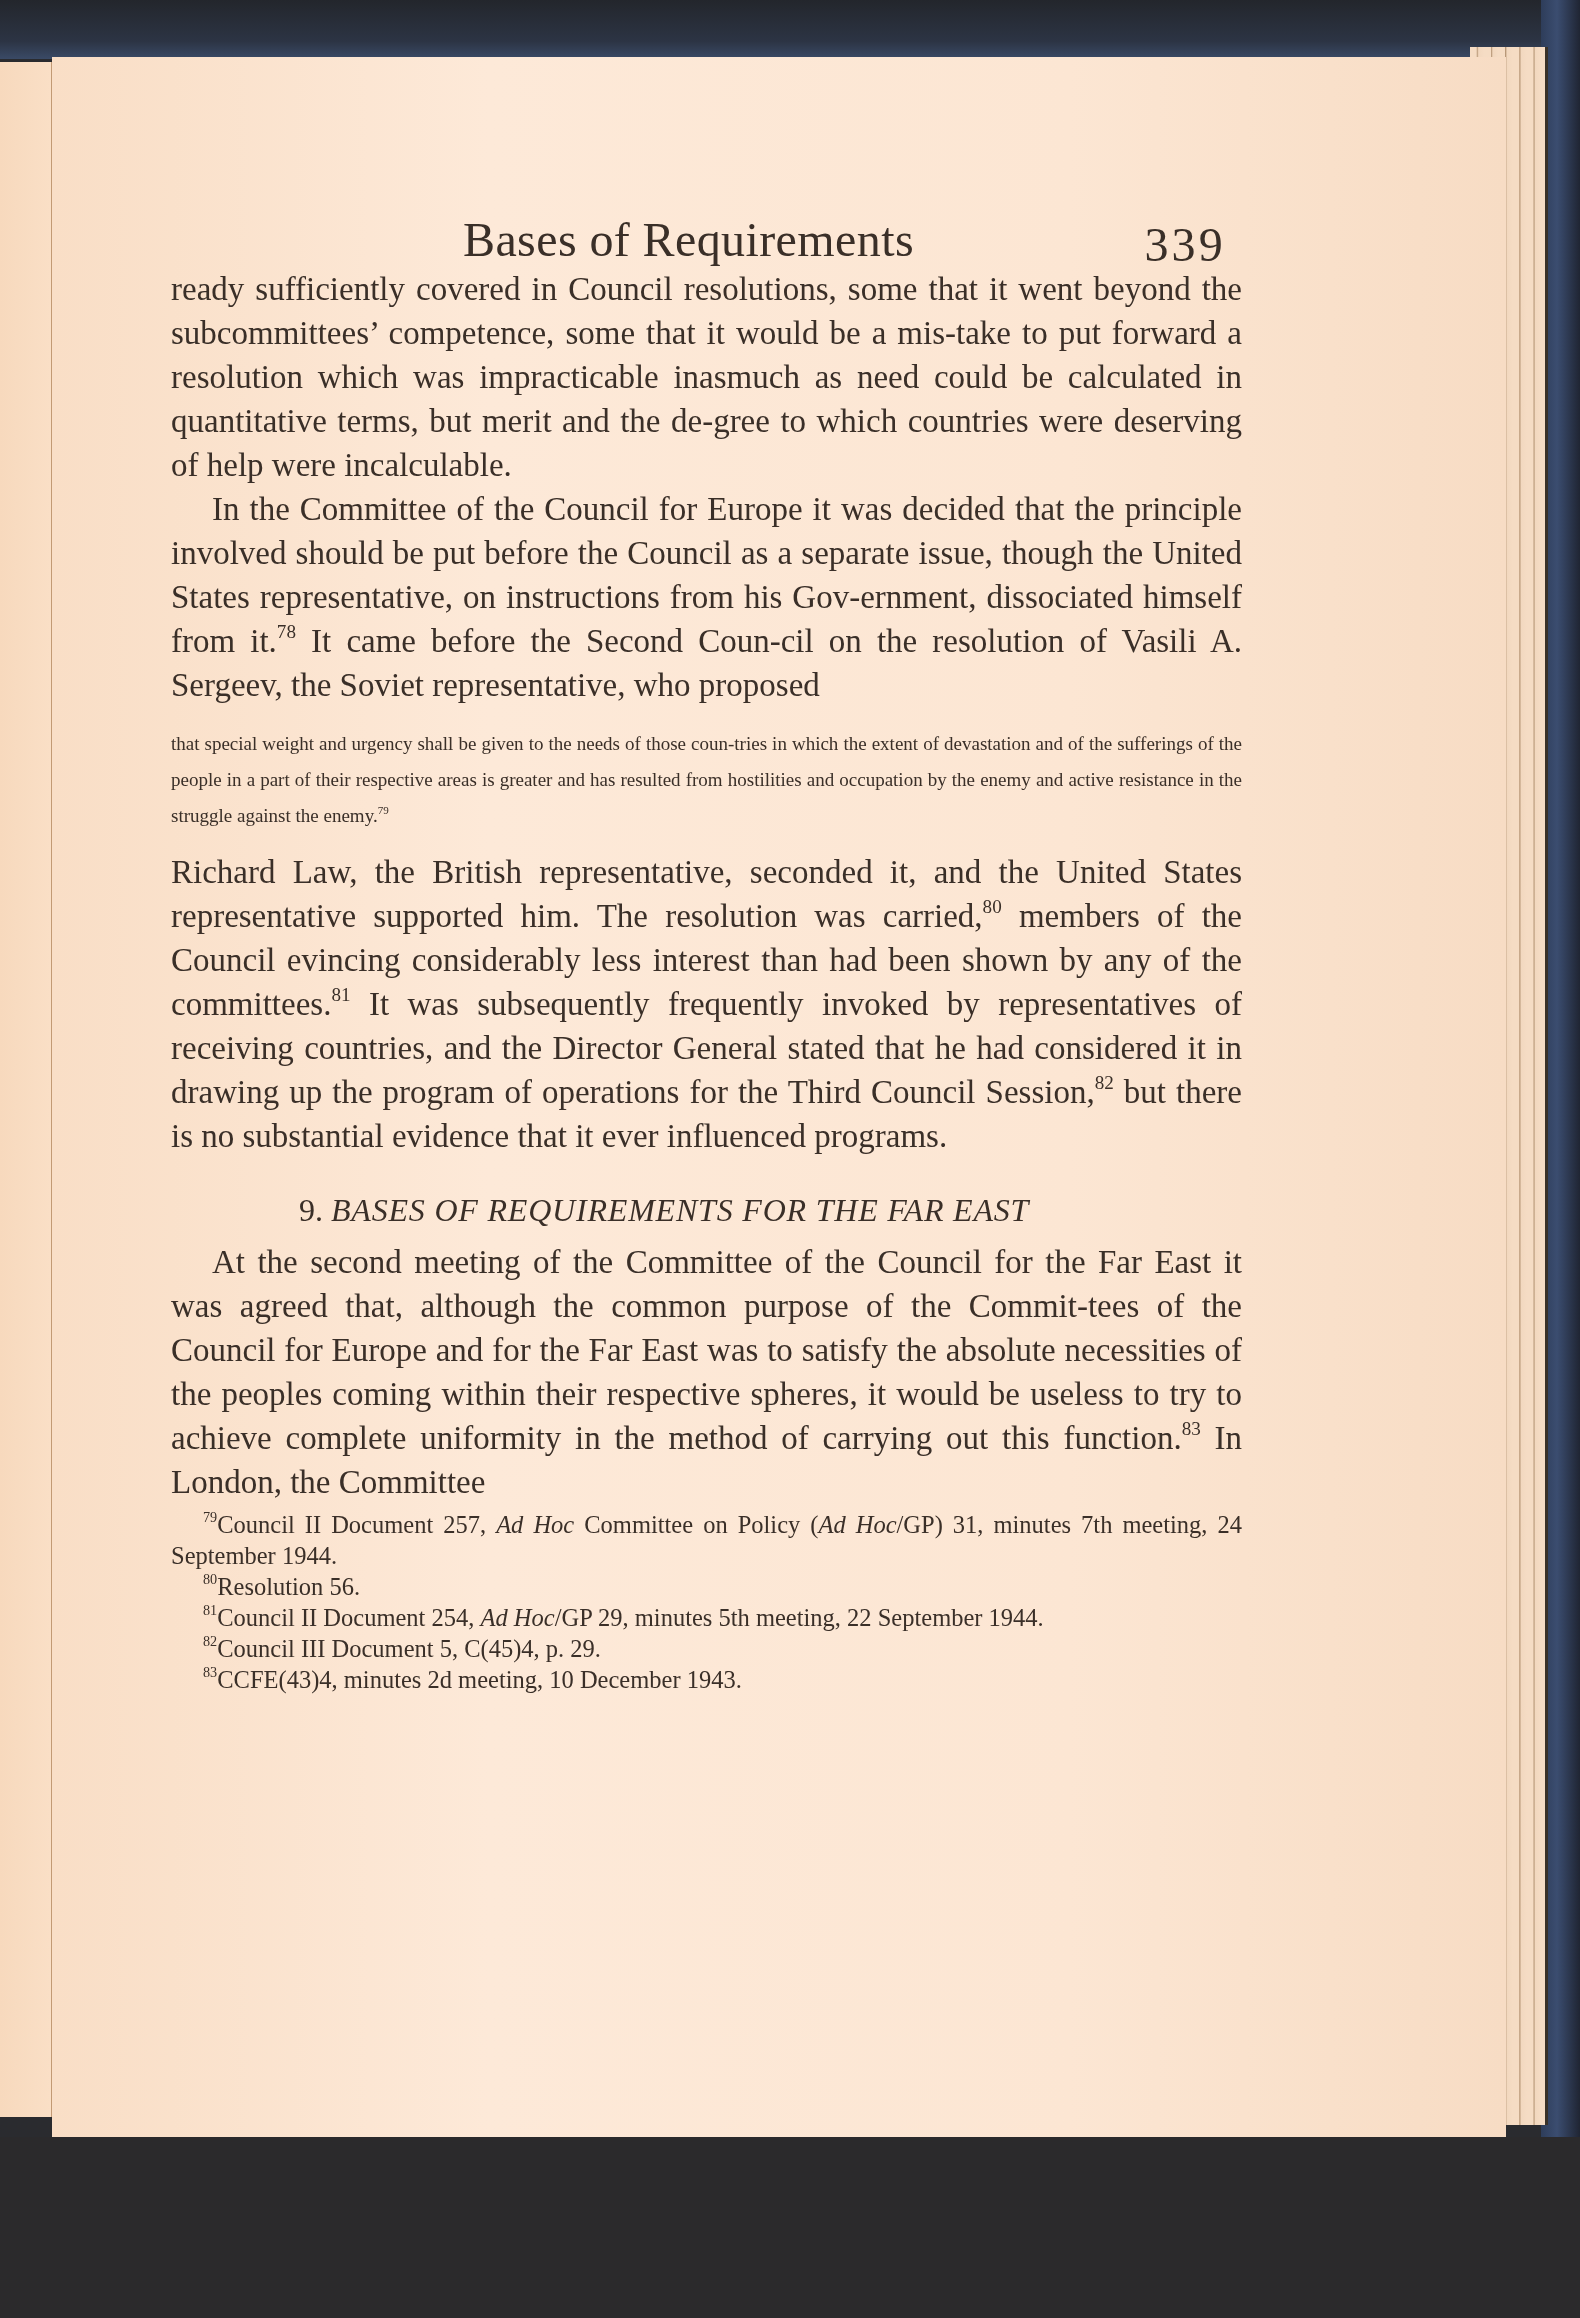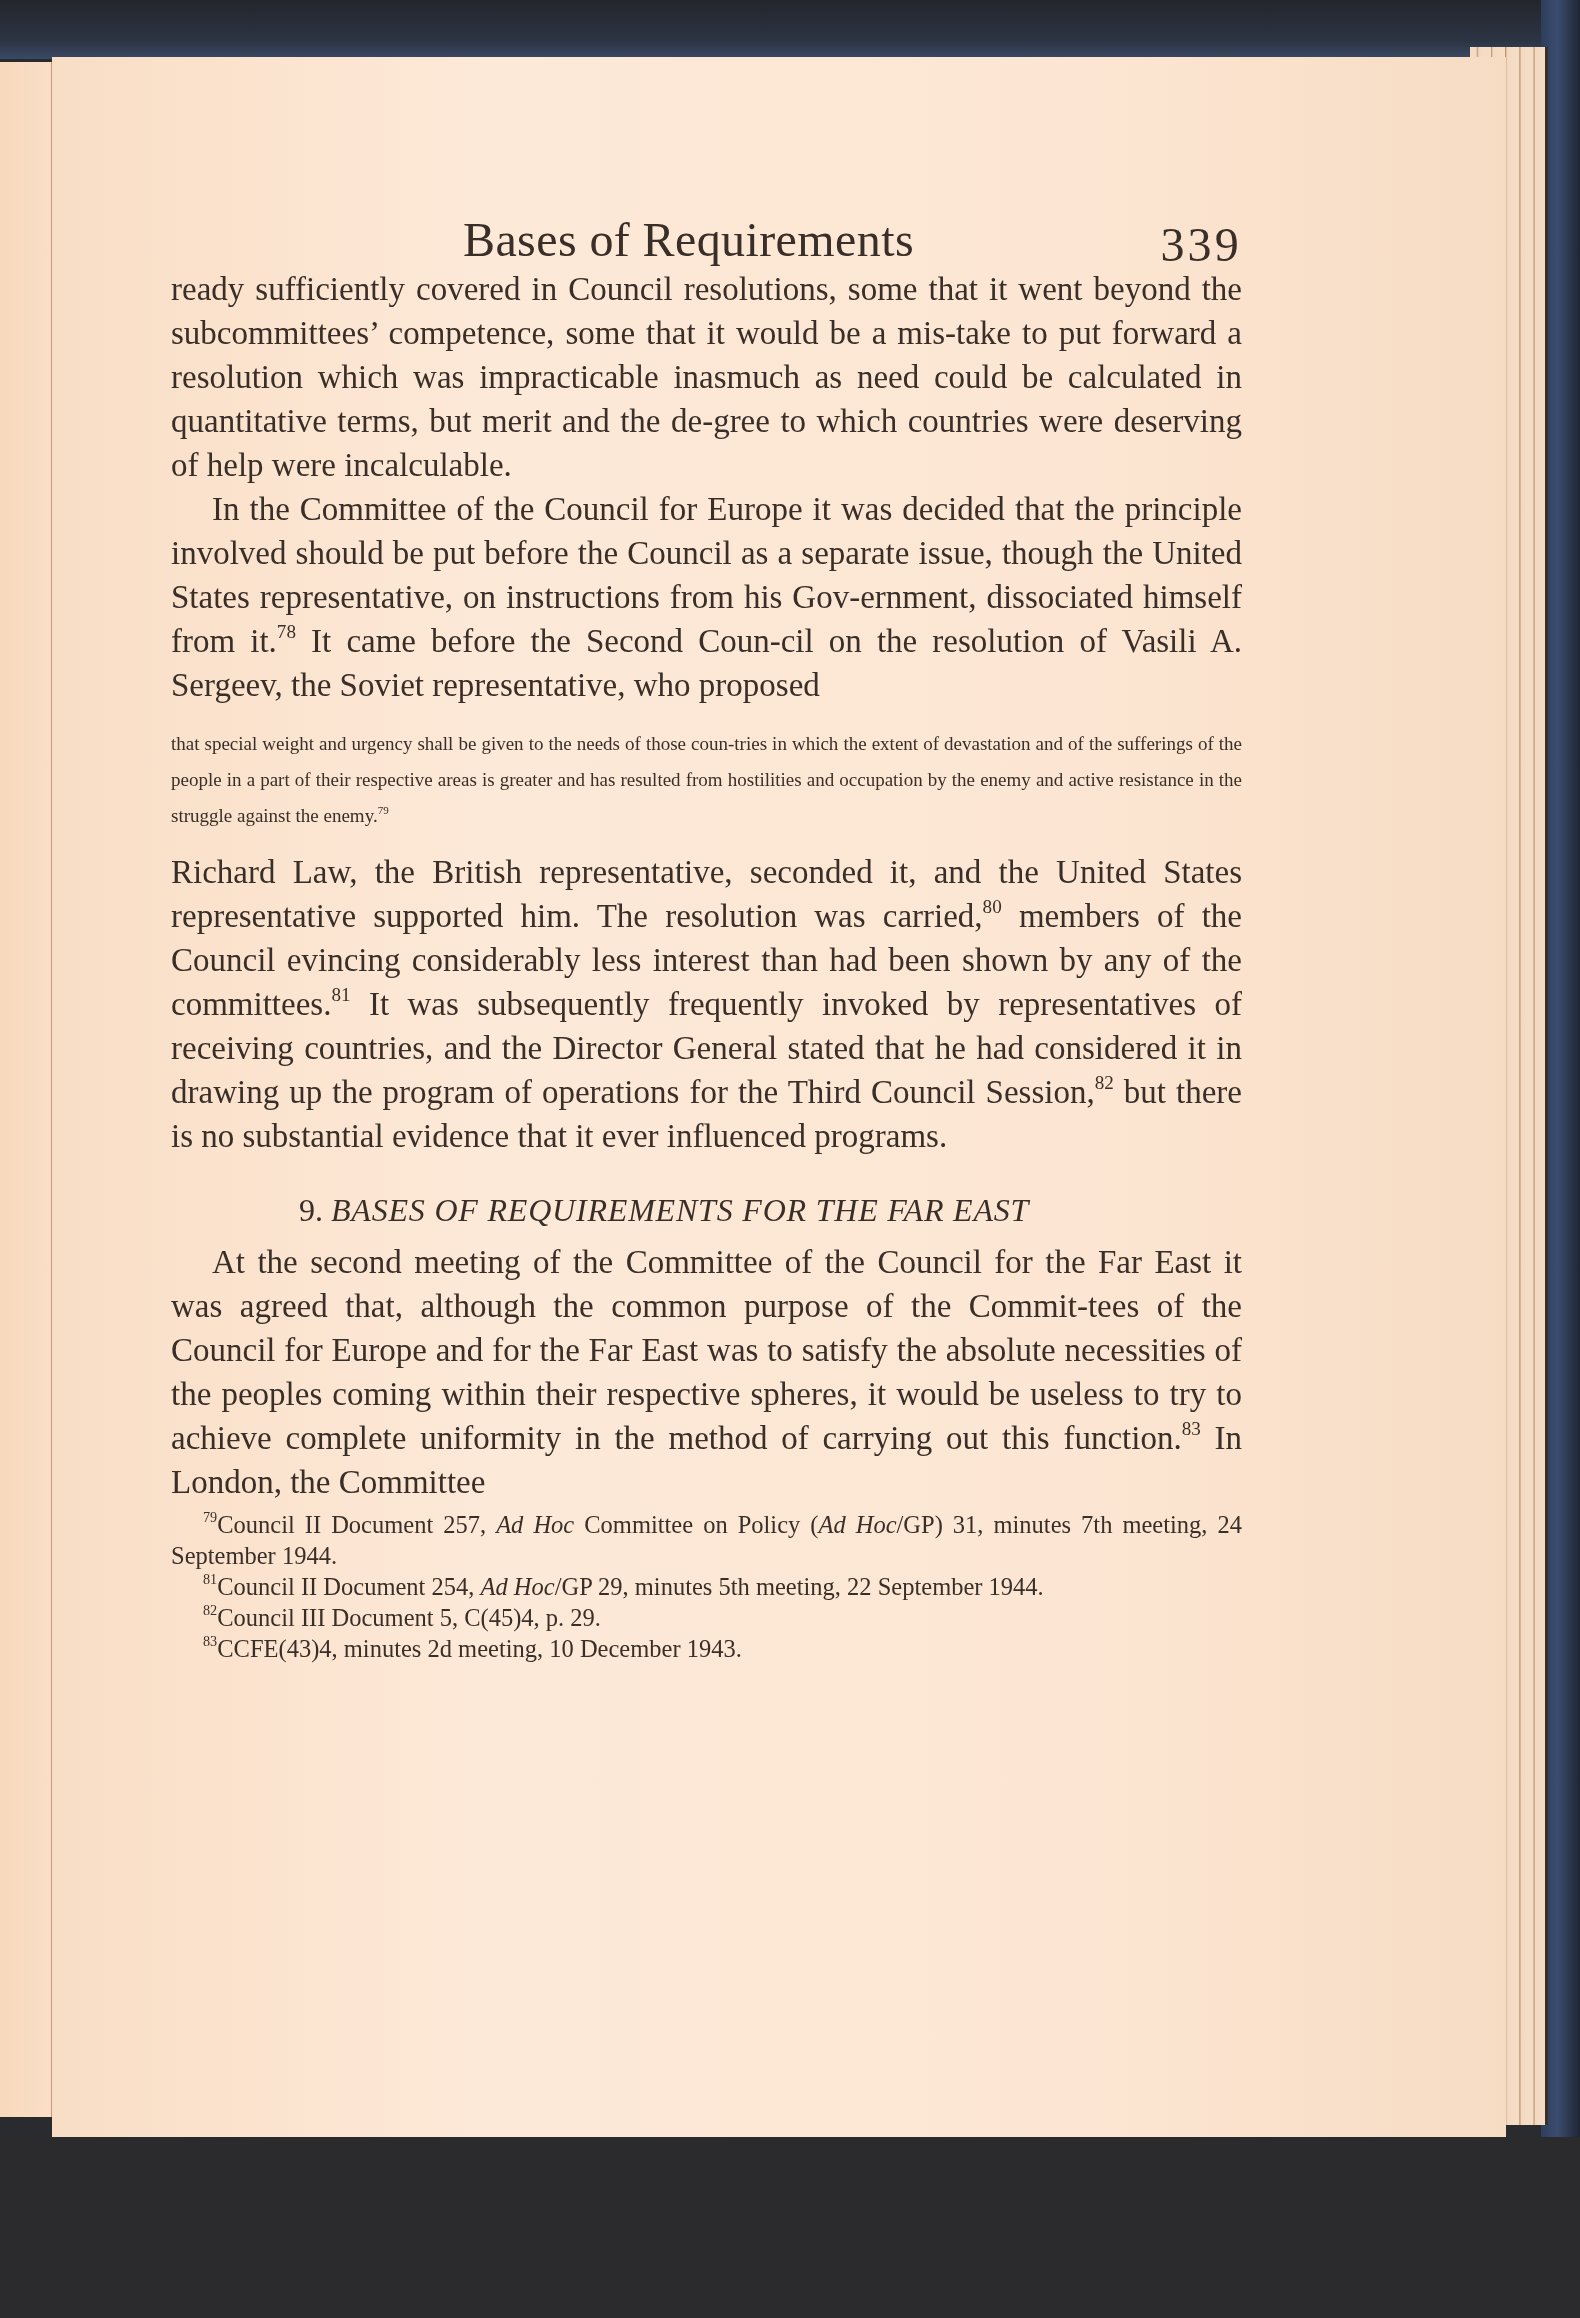--- a/index.html
+++ b/index.html
@@ -37,21 +37,21 @@
     background: repeating-linear-gradient(90deg, #f5dcc4 0px, #f5dcc4 6.3px, #b89878 7.1px, #f2d8bf 8.7px, #f5dcc4 14.2px);
     border-right: 3.2px solid #3a3228;
   }
   .content {
     position: absolute; left: 171px; top: 212px; width: 1071px;
   }
   .running-head {
     position: relative; height: 55px; font-size: 48px; letter-spacing: 0.4px;
   }
   .running-title { position: absolute; left: 292px; top: 0; }
-  .page-number { position: absolute; right: 0; top: 4.7px; letter-spacing: 3.2px; }
+  .page-number { position: absolute; right: 16px; top: 4.7px; letter-spacing: 3.2px; }
   p.body {
     margin: 0; font-size: 33px; line-height: 44px; text-align: justify;
     text-align-last: left;
   }
   p.indent { text-indent: 41px; }
   p.quote {
     margin: 19px 0 16px 0; font-size: 19px; line-height: 36px; text-align: justify;
   }
   .section-heading {
     margin: 30px 0 8px 0; font-size: 32px; line-height: 44px; padding-left: 128px;
@@ -89,18 +89,19 @@
 
   <div class="section-heading">
     <span class="num">9.</span>
     <span class="title">BASES OF REQUIREMENTS FOR THE FAR EAST</span>
   </div>
 
   <p class="body indent"><span>At the second meeting of the Committee of the Council for the Far East it was agreed that, although the common purpose of the Commit-tees of the Council for Europe and for the Far East was to satisfy the absolute necessities of the peoples coming within their respective spheres, it would be useless to try to achieve complete uniformity in the method of carrying out this function.</span><sup>83</sup><span> In London, the Committee</span></p>
 
   <div class="footnotes">
     <div class="fn"><sup>79</sup><span>Council II Document 257, </span><em>Ad Hoc</em><span> Committee on Policy (</span><em>Ad Hoc</em><span>/GP) 31, minutes 7th meeting, 24 September 1944.</span></div>
+    <div class="fn"><sup>80</sup><span>Resolution 56.</span></div>
     <div class="fn"><sup>81</sup><span>Council II Document 254, </span><em>Ad Hoc</em><span>/GP 29, minutes 5th meeting, 22 September 1944.</span></div>
     <div class="fn"><sup>82</sup><span>Council III Document 5, C(45)4, p. 29.</span></div>
     <div class="fn"><sup>83</sup><span>CCFE(43)4, minutes 2d meeting, 10 December 1943.</span></div>
   </div>
 </div>
 
 
 </body></html>

